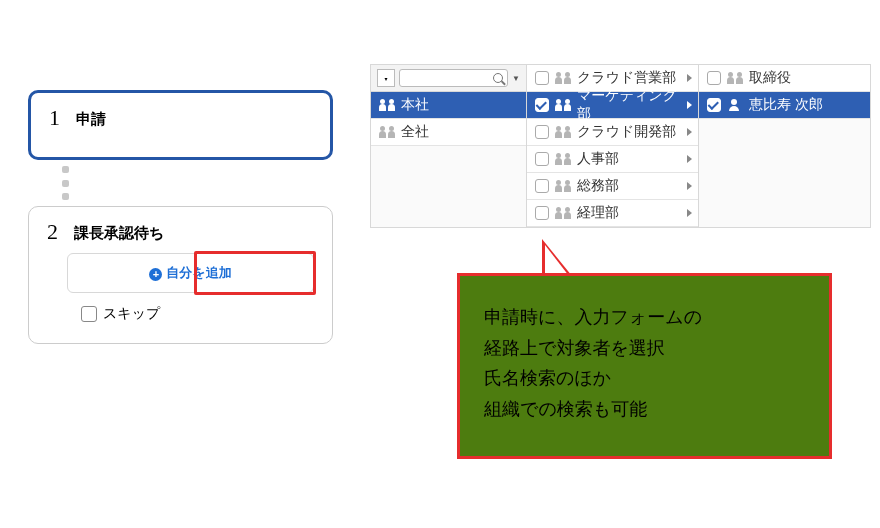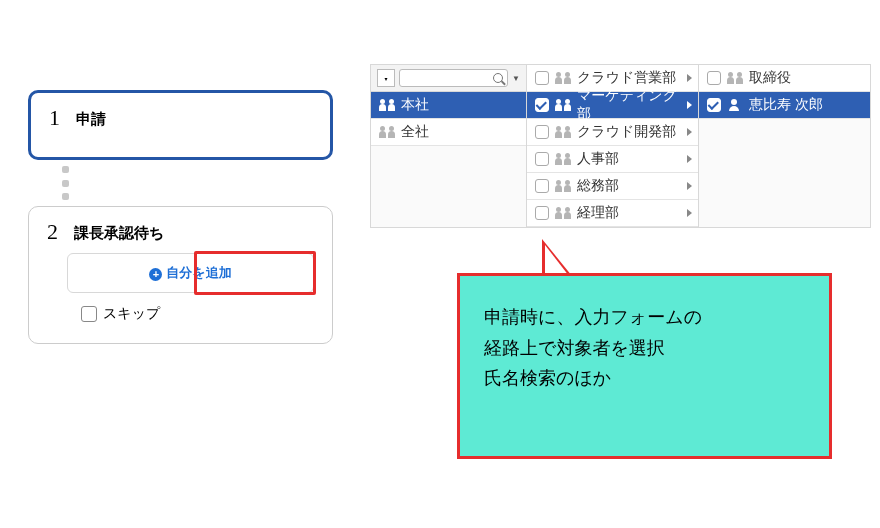--- a/index.html
+++ b/index.html
@@ -120,21 +120,21 @@
   }
   .rchk.on { background: #fff; border-color: #fff; }
   .rchk.on::after {
     content: ""; width: 8px; height: 4px; border-left: 2.3px solid #2e5fb3; border-bottom: 2.3px solid #2e5fb3;
     transform: rotate(-45deg) translate(0,-1px);
   }
 
   
   .speech {
     position: absolute; left: 457px; top: 273px; width: 375px; height: 186px;
-    border: 3px solid #e62d2d; background: #5eead4; padding: 26px 24px;
+    border: 3px solid #e62d2d; background: #4d7c0f; padding: 26px 24px;
     font-size: 18px; line-height: 1.7;
   }
   .speech-tail {
     position: absolute; left: 542px; top: 239px; width: 0; height: 0;
   }
   .speech-tail::before {
     content: ""; position: absolute; width: 0; height: 0;
     border-bottom: 37px solid #e62d2d; border-right: 30px solid transparent;
   }
   .speech-tail::after {
@@ -278,13 +278,14 @@
     </div>
   </div>
 
 </div>
 
 <div class="speech-tail"></div>
 <div class="speech">
   <div>申請時に、入力フォームの</div>
   <div>経路上で対象者を選択</div>
   <div>氏名検索のほか</div>
+  <div>組織での検索も可能</div>
 </div>
 
 </body></html>

